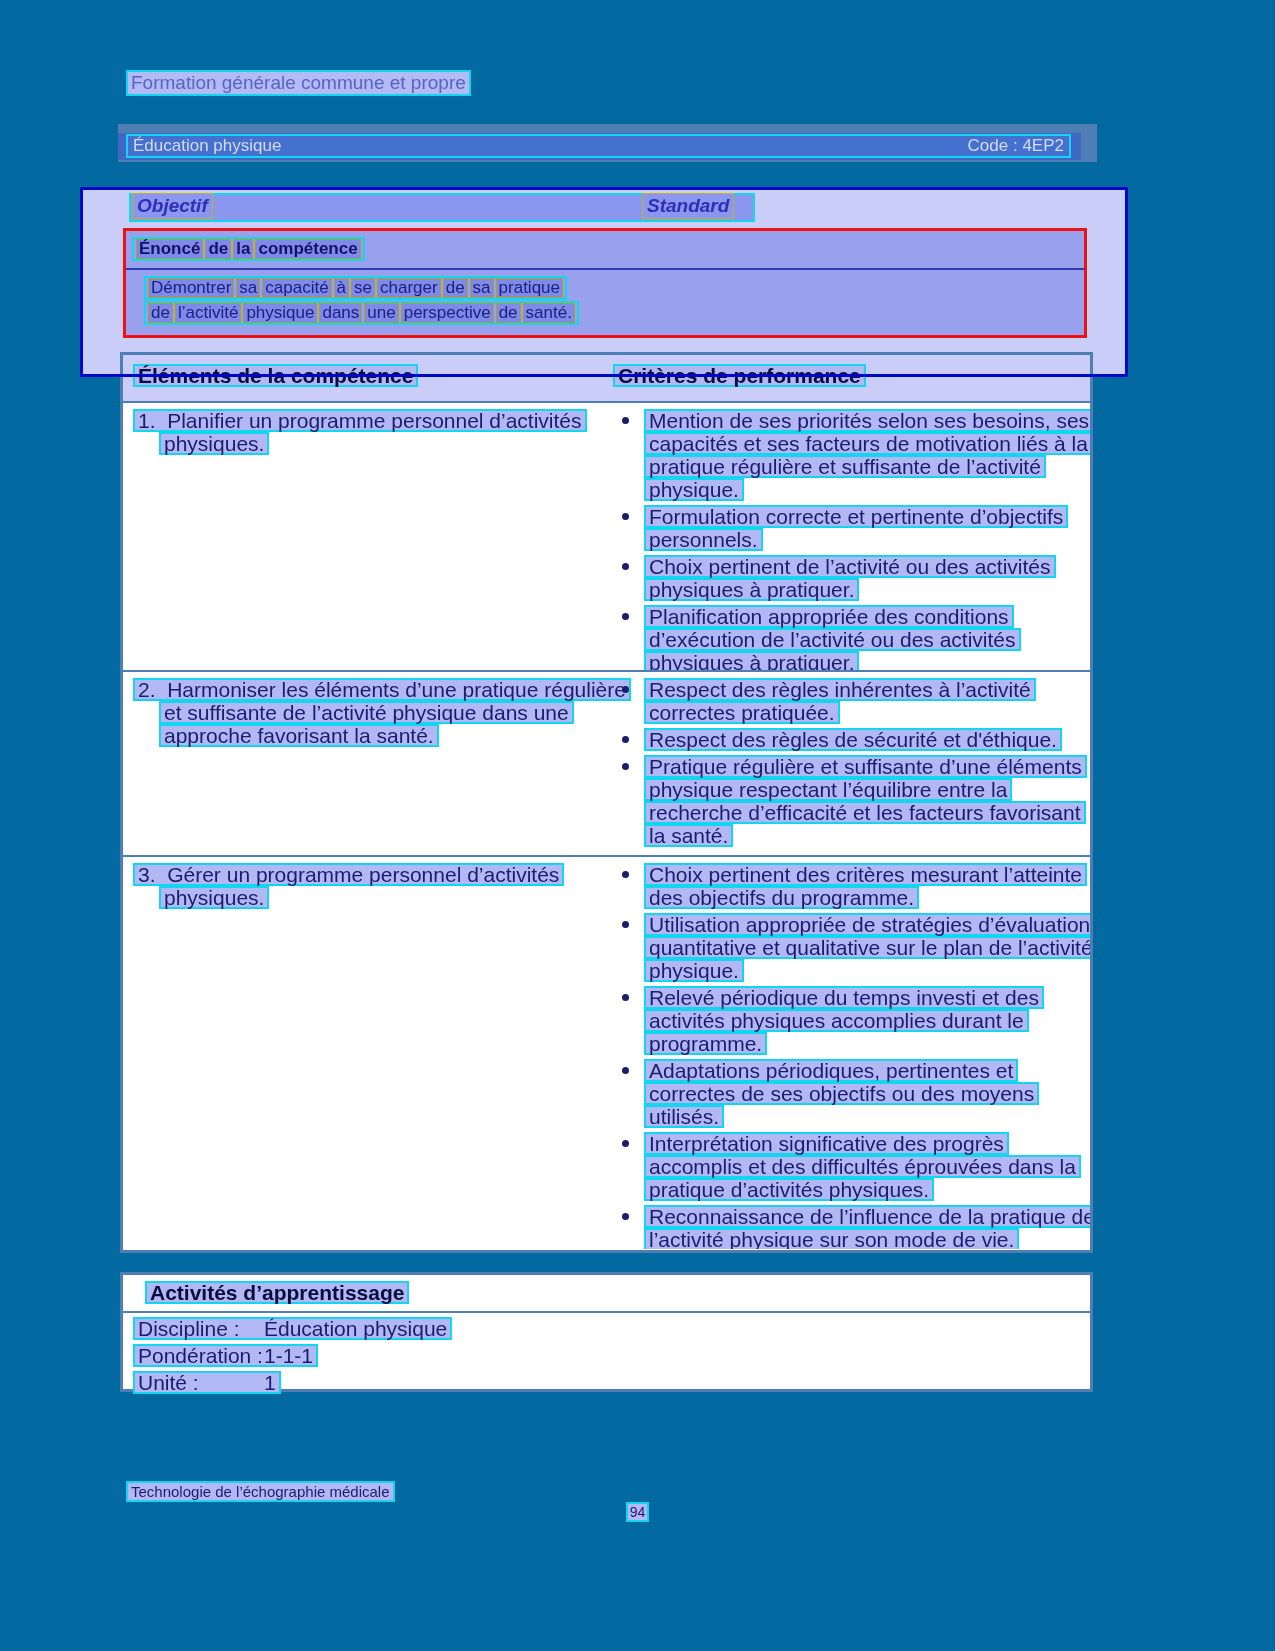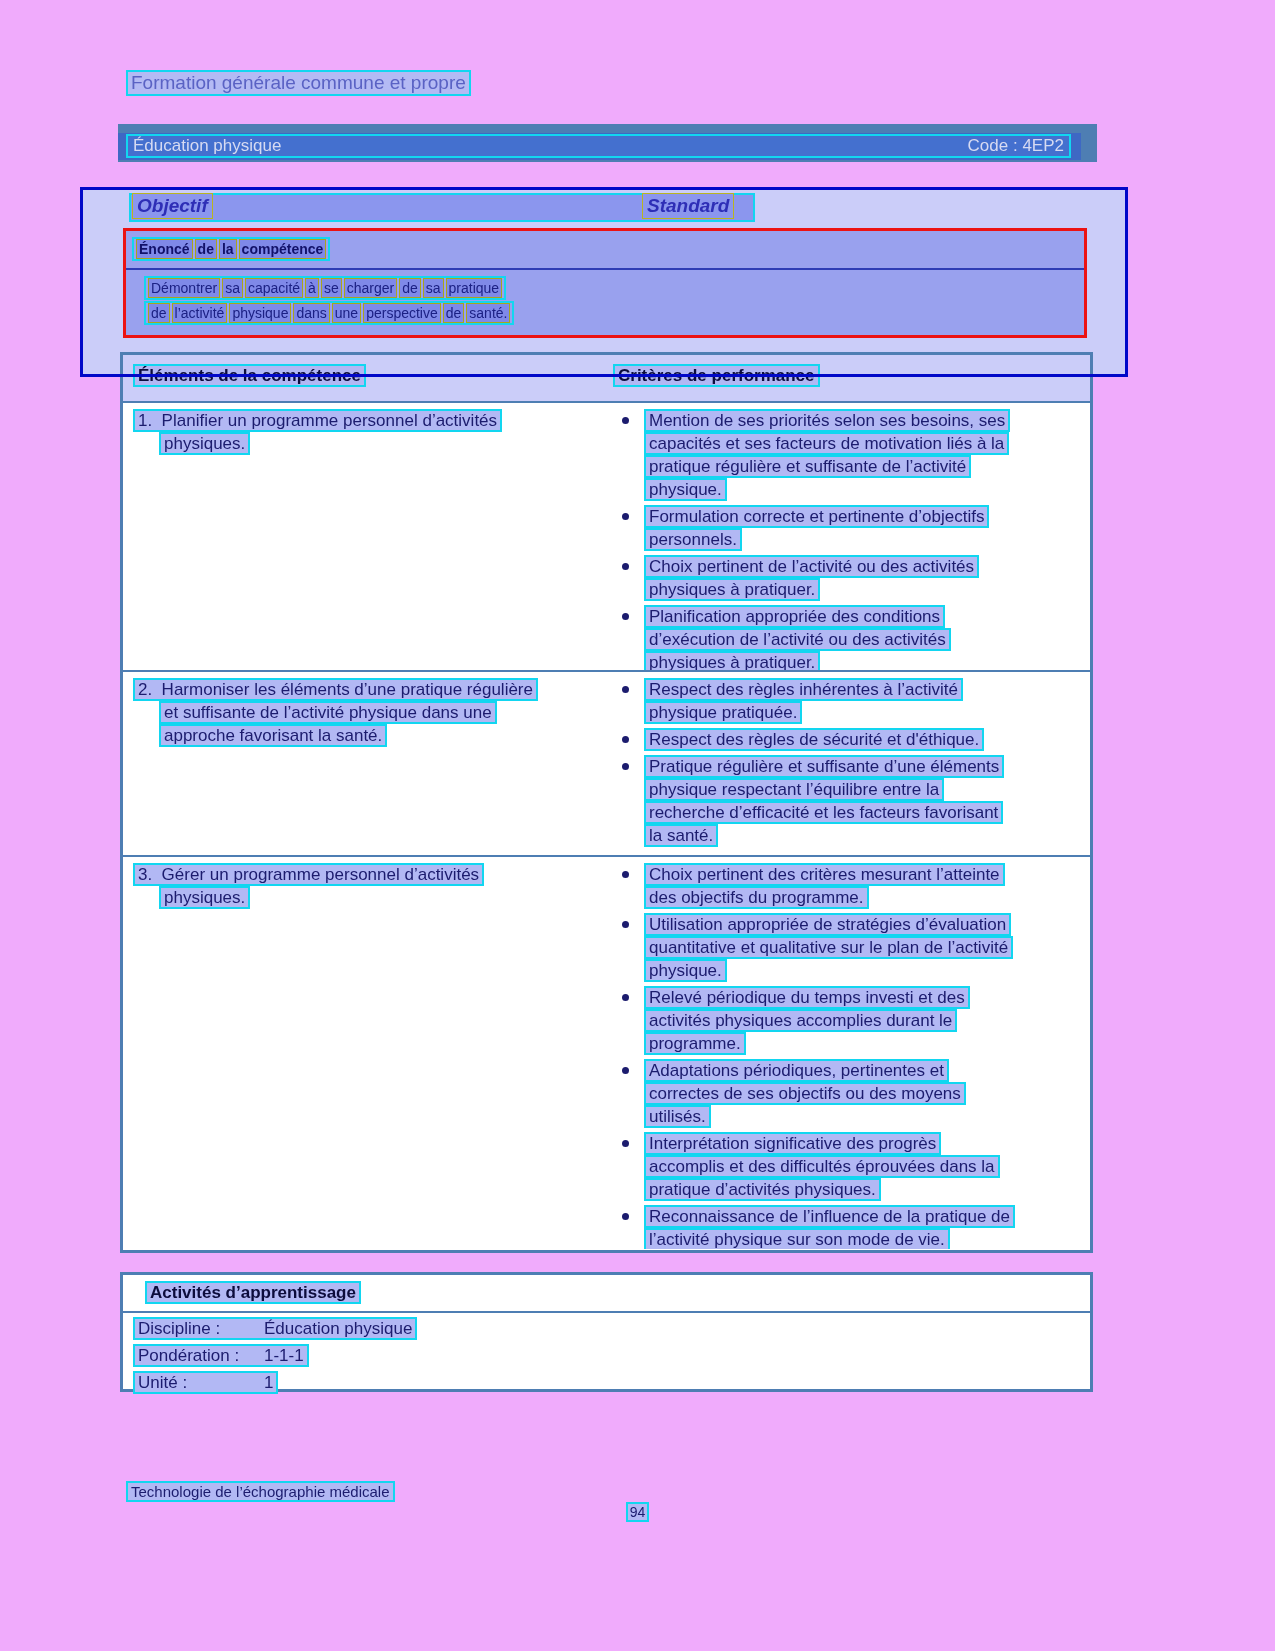--- a/index.html
+++ b/index.html
@@ -3,30 +3,30 @@
 <meta charset="utf-8">
 <style>
   :root{
     --lavender:#cbcdf9; --periwinkle:#99a1ee; --highlight:#b2b8f4; --cyan:#12d6f0;
     --navy-text:#1c1c6e; --steel-blue:#4e7eb3; --band-inner:#3e68c4; --band-linebox:#4470cf;
     --box-border-blue:#0108c8; --red-border:#ec1212; --word-fill:#7f89e8; --word-border:#a9a41c;
     --header-text:#0c0c3c; --pale-text:#d6daf2; --title-blue:#5a62c4; --heading-fill:#8b96ee;
     --sep-navy:#2e3cb4;
   }
   html,body{margin:0;padding:0;background:#fff;}
-  .page{position:relative;width:1275px;height:1651px;background:#f0abfc;overflow:hidden;
+  .page{position:relative;width:1275px;height:1651px;background:#0369a1;overflow:hidden;
         font-family:"Liberation Sans",sans-serif;color:var(--navy-text);}
 
   
   .hl{display:inline-block;background:var(--highlight);border:2px solid var(--cyan);
-      padding:0 3px;line-height:19px;font-size:17px;color:var(--navy-text);white-space:nowrap;}
+      padding:0 3px;line-height:19px;font-size:21px;color:var(--navy-text);white-space:nowrap;}
 
   
   .wline{display:inline-block;background:var(--periwinkle);border:2px solid var(--cyan);
-         padding:0 1px;line-height:18px;font-size:14px;white-space:nowrap;margin-bottom:1px;}
+         padding:0 1px;line-height:18px;font-size:17px;white-space:nowrap;margin-bottom:1px;}
   .word{display:inline-block;background:var(--word-fill);border:1px solid var(--word-border);
         padding:0 2px;margin:0 1px;color:#1c2184;}
 
   .doc-title{position:absolute;left:126px;top:70px;}
   .doc-title .hl{background:#b4baf4;color:var(--title-blue);font-size:19px;line-height:22px;}
 
   
   .band{position:absolute;left:118px;top:124px;width:979px;height:38px;background:var(--steel-blue);}
   .band-inner{position:absolute;left:0;top:9px;width:963px;height:27px;background:var(--band-inner);}
   .band-linebox{position:absolute;left:8px;top:1px;right:10px;bottom:2px;background:var(--band-linebox);
@@ -170,21 +170,21 @@
           <div class="cell-left">
             <div class="tline"><span class="hl">2.&nbsp;&nbsp;Harmoniser les éléments d’une pratique régulière</span></div>
             <div class="tline indent"><span class="hl">et suffisante de l’activité physique dans une</span></div>
             <div class="tline indent"><span class="hl">approche favorisant la santé.</span></div>
           </div>
           <div class="cell-right">
             <div class="crit-item">
               <span class="crit-dot"></span>
               <div class="crit-lines">
                 <div class="tline"><span class="hl">Respect des règles inhérentes à l’activité</span></div>
-                <div class="tline"><span class="hl">physique pratiquée.</span></div>
+                <div class="tline"><span class="hl">correctes pratiquée.</span></div>
               </div>
             </div>
             <div class="crit-item">
               <span class="crit-dot"></span>
               <div class="crit-lines">
                 <div class="tline"><span class="hl">Respect des règles de sécurité et d'éthique.</span></div>
               </div>
             </div>
             <div class="crit-item">
               <span class="crit-dot"></span>

